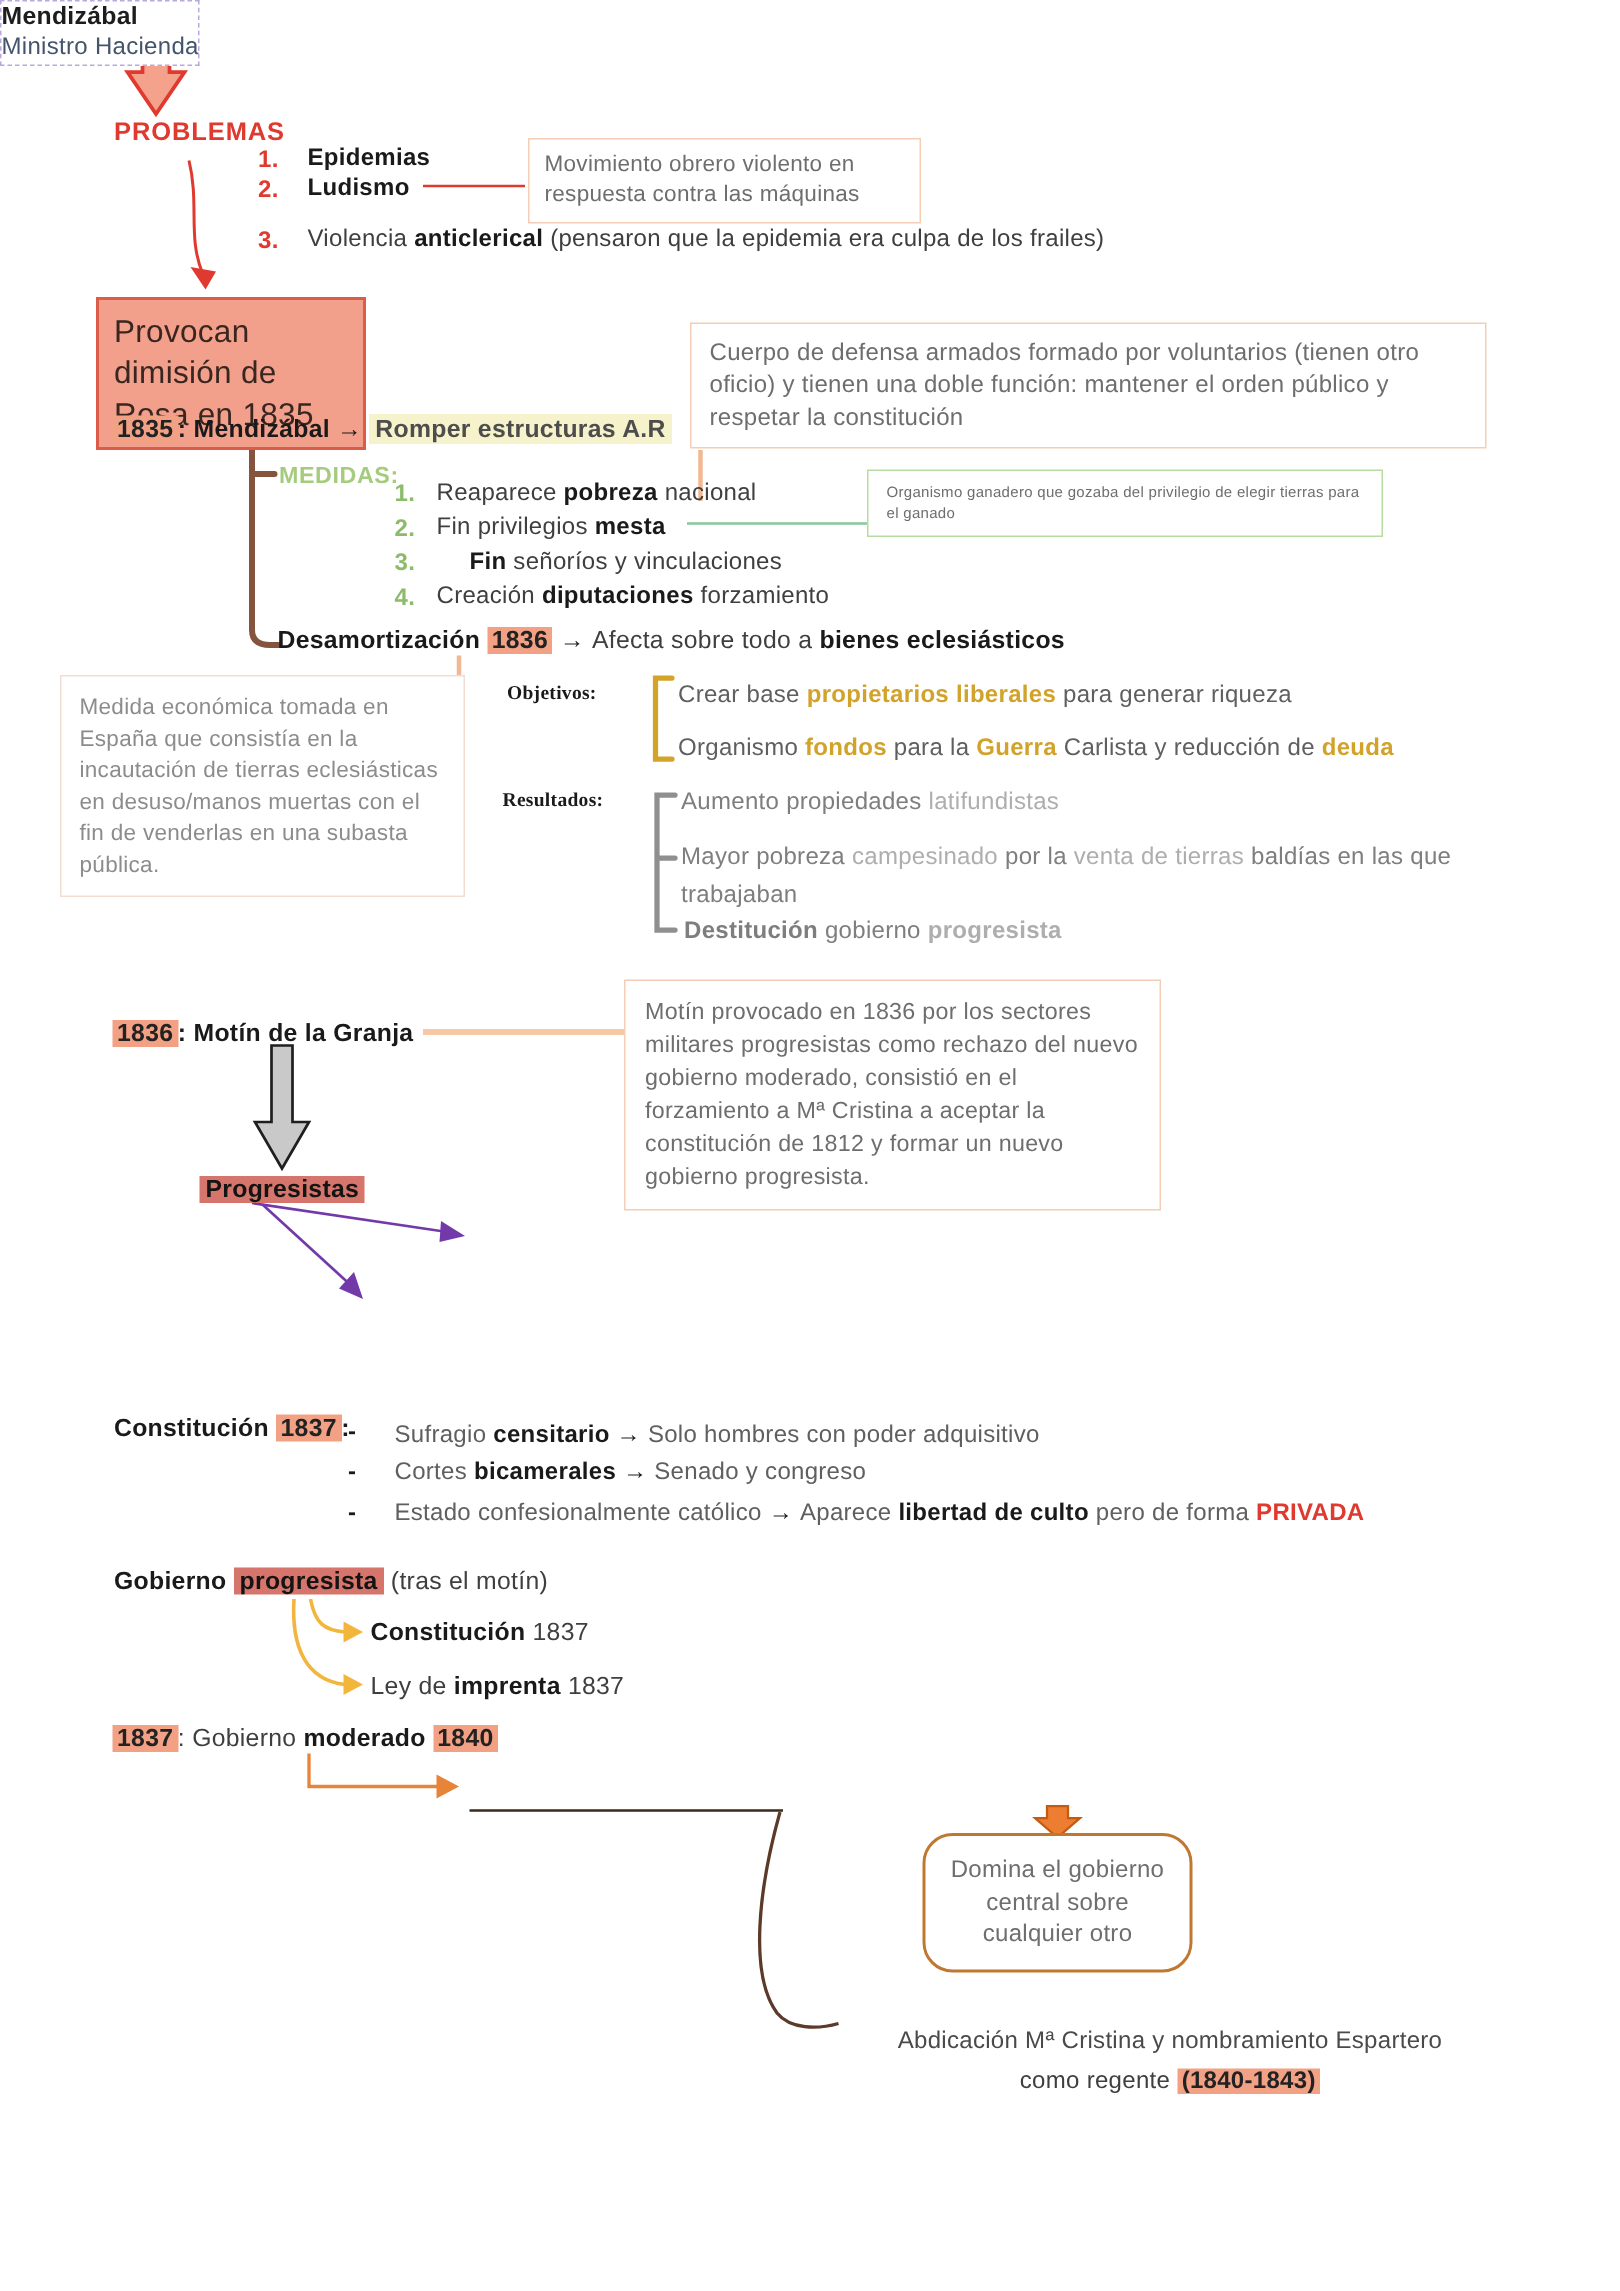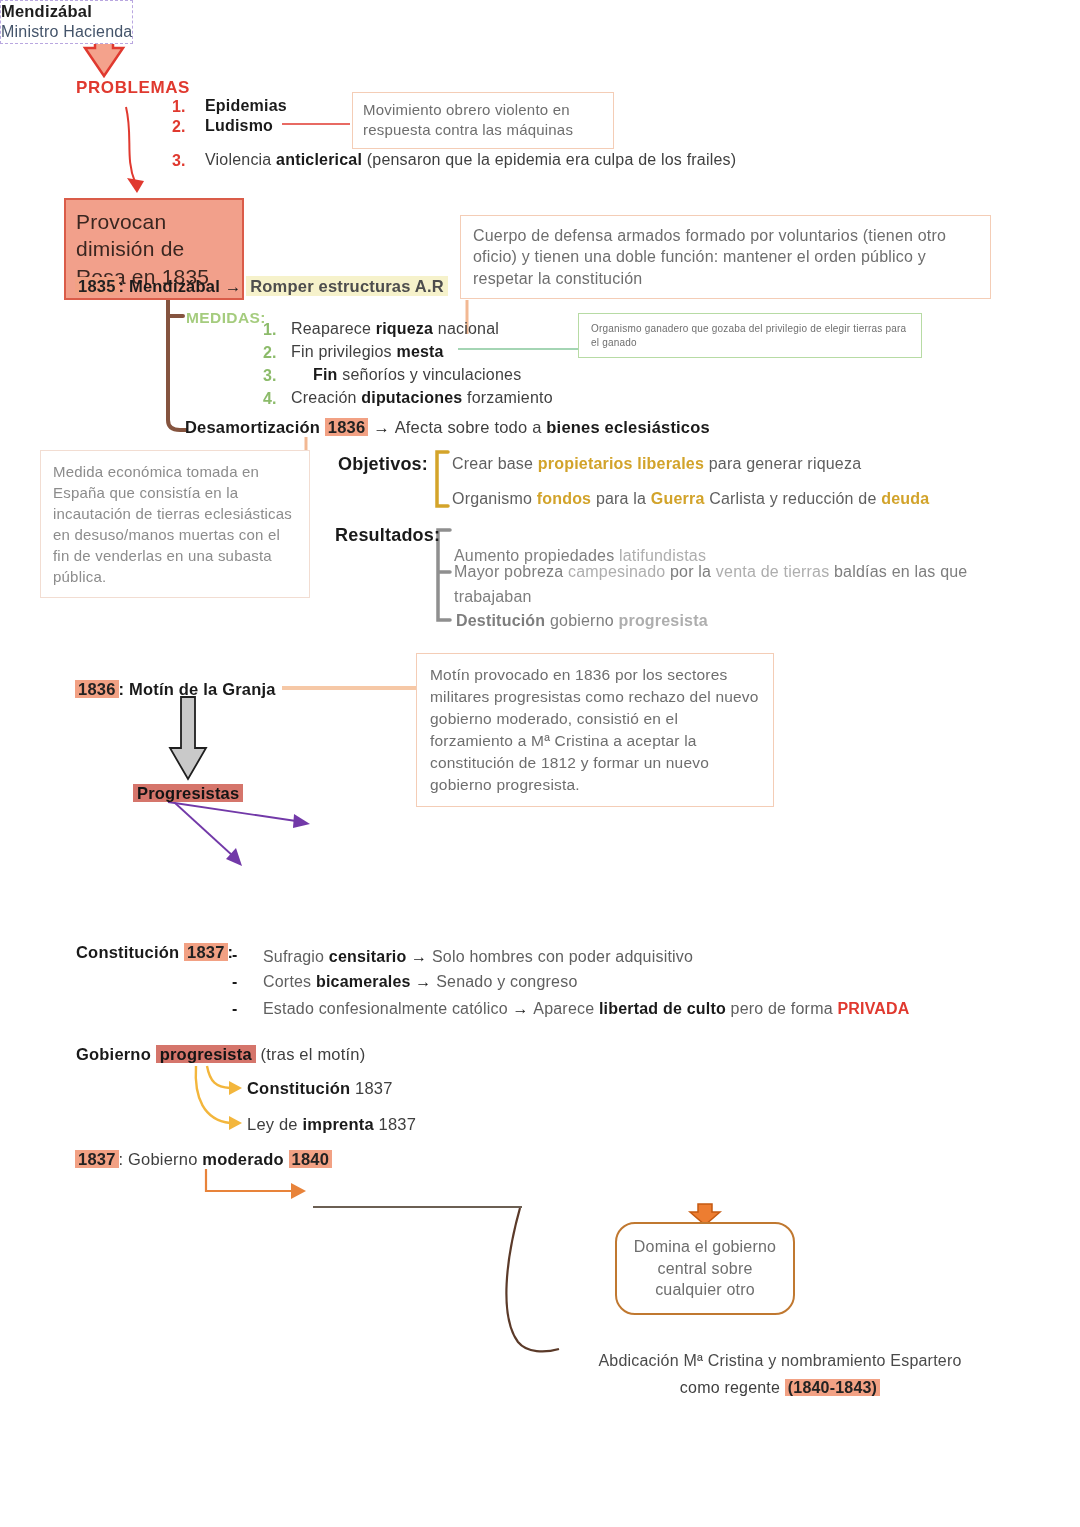--- a/index.html
+++ b/index.html
@@ -38,21 +38,21 @@
   #dimision-box{position:absolute;left:64px;top:198px;width:156px;padding:8px 10px;background:#f2a08b;
                 border:2px solid #da5c49;color:#3a2620;font-size:21px;line-height:1.3;}
   #ludismo-note{left:352px;top:92px;width:240px;padding:7px 10px;font-size:15px;line-height:1.35;}
   #cuerpo-box{left:460px;top:215px;width:505px;padding:9px 12px;font-size:16px;line-height:1.33;}
   #mesta-box{left:578px;top:313px;width:318px;padding:8px 12px;font-size:10px;line-height:1.35;border-color:#b7dba4;}
   #medida-box{left:40px;top:450px;width:244px;padding:10px 12px;font-size:15px;line-height:1.4;border-color:#f2ddd2;color:#8c8c8c;}
   #motin-box{left:416px;top:653px;width:330px;padding:10px 13px;font-size:15.5px;line-height:1.42;}
   #domina-box{position:absolute;left:615px;top:1222px;width:156px;padding:12px 10px;font-size:16px;line-height:1.35;
               border:2px solid #c07830;border-radius:20px;color:#6e6e6e;text-align:center;background:#fff;}
   #medidas-label{position:absolute;left:186px;top:309px;color:#a5cc7e;font-weight:700;font-size:15.5px;letter-spacing:.4px;}
-  .section-label{position:absolute;font-weight:700;color:#1a1a1a;font-size:18px;}
+  .section-label{position:absolute;font-weight:700;color:#1a1a1a;font-size:13px;font-family:Liberation Serif, serif;}
   #abdicacion-1,#abdicacion-2{position:absolute;left:555px;width:450px;text-align:center;font-size:16px;color:#4a4a4a;}
 </style>
 </head>
 <body>
 
 <div class="canvas">
 
   <svg class="overlay" viewBox="0 0 1080 1527">
     <polygon points="95,0 113,0 113,48 123,48 104,76 85,48 95,48" fill="#f4a28c" stroke="#e0392f" stroke-width="2.5"></polygon>
     <path d="M126,107 C133,136 125,158 135,182" fill="none" stroke="#e0392f" stroke-width="2"></path>
@@ -98,39 +98,39 @@
   <div class="note-box" id="ludismo-note">Movimiento obrero violento en respuesta contra las máquinas</div>
 
   <div id="dimision-box">Provocan dimisión de Rosa en 1835</div>
 
   <div class="line" style="left:75px;top:276px;"><span class="run rs-hl">1835</span><span class="run rs-b">: </span><span class="run rs-b">Mendizábal</span><span class="run rs-b"> → </span><span class="run rs-ylw">Romper estructuras A.R</span></div>
 
   <div class="note-box" id="cuerpo-box">Cuerpo de defensa armados formado por voluntarios (tienen otro oficio) y tienen una doble función: mantener el orden público y respetar la constitución</div>
 
   <div id="medidas-label">MEDIDAS:</div>
   <div class="line sm" style="left:263px;top:320px;"><span class="gnum">1.</span></div>
-  <div class="line sm" style="left:291px;top:319px;"><span class="run rs-d">Reaparece </span><span class="run rs-b">riqueza</span><span class="run rs-d"> nacional</span></div>
+  <div class="line sm" style="left:291px;top:319px;"><span class="run rs-d">Reaparece </span><span class="run rs-b">pobreza</span><span class="run rs-d"> nacional</span></div>
   <div class="line sm" style="left:263px;top:343px;"><span class="gnum">2.</span></div>
   <div class="line sm" style="left:291px;top:342px;"><span class="run rs-d">Fin privilegios </span><span class="run rs-b">mesta</span></div>
   <div class="line sm" style="left:263px;top:366px;"><span class="gnum">3.</span></div>
   <div class="line sm" style="left:291px;top:365px;margin-left:22px;"><span class="run rs-b">Fin</span><span class="run rs-d"> señoríos y vinculaciones</span></div>
   <div class="line sm" style="left:263px;top:389px;"><span class="gnum">4.</span></div>
   <div class="line sm" style="left:291px;top:388px;"><span class="run rs-d">Creación </span><span class="run rs-b">diputaciones</span><span class="run rs-d"> forzamiento</span></div>
 
   <div class="note-box" id="mesta-box">Organismo ganadero que gozaba del privilegio de elegir tierras para el ganado</div>
 
   <div class="line" style="left:185px;top:417px;"><span class="run rs-b">Desamortización </span><span class="run rs-hl">1836</span><span class="run rs-b"> → </span><span class="run rs-d">Afecta sobre todo a </span><span class="run rs-b">bienes eclesiásticos</span></div>
   <div class="note-box" id="medida-box">Medida económica tomada en España que consistía en la incautación de tierras eclesiásticas en desuso/manos muertas con el fin de venderlas en una subasta pública.</div>
 
   <div class="section-label" style="left:338px;top:454px;">Objetivos:</div>
   <div class="line sm" style="left:452px;top:454px;"><span class="run rs-g2">Crear base </span><span class="run rs-gold">propietarios liberales</span><span class="run rs-g2"> para generar riqueza</span></div>
   <div class="line sm" style="left:452px;top:489px;"><span class="run rs-g2">Organismo </span><span class="run rs-gold">fondos</span><span class="run rs-g2"> para la </span><span class="run rs-gold">Guerra</span><span class="run rs-g2"> Carlista y reducción de </span><span class="run rs-gold">deuda</span></div>
 
   <div class="section-label" style="left:335px;top:525px;">Resultados:</div>
-  <div class="line sm" style="left:454px;top:525px;margin-top:21px;"><span class="run rs-g">Aumento propiedades </span><span class="run rs-lg">latifundistas</span></div>
+  <div class="line sm" style="left:454px;top:525px;"><span class="run rs-g">Aumento propiedades </span><span class="run rs-lg">latifundistas</span></div>
   <div class="wrapline" style="left:454px;top:560px;width:585px;white-space:normal;line-height:1.55;"><span class="run rs-g">Mayor pobreza </span><span class="run rs-lg">campesinado</span><span class="run rs-g"> por la </span><span class="run rs-lg">venta de tierras</span><span class="run rs-g"> baldías en las que trabajaban</span></div>
   <div class="line sm" style="left:456px;top:611px;"><span class="run rs-gb">Destitución</span><span class="run rs-g"> gobierno </span><span class="run rs-lgb">progresista</span></div>
 
   <div class="line" style="left:75px;top:679px;"><span class="run rs-hl">1836</span><span class="run rs-b">: </span><span class="run rs-b">Motín de la Granja</span></div>
   <div class="note-box" id="motin-box">Motín provocado en 1836 por los sectores militares progresistas como rechazo del nuevo gobierno moderado, consistió en el forzamiento a Mª Cristina a aceptar la constitución de 1812 y formar un nuevo gobierno progresista.</div>
 
   <div class="line" style="left:133px;top:783px;"><span class="run rs-hld">Progresistas</span></div>
 
   <div class="dashed-box" id="calatrava-box">
     <div class="person-name">Calatrava</div>

